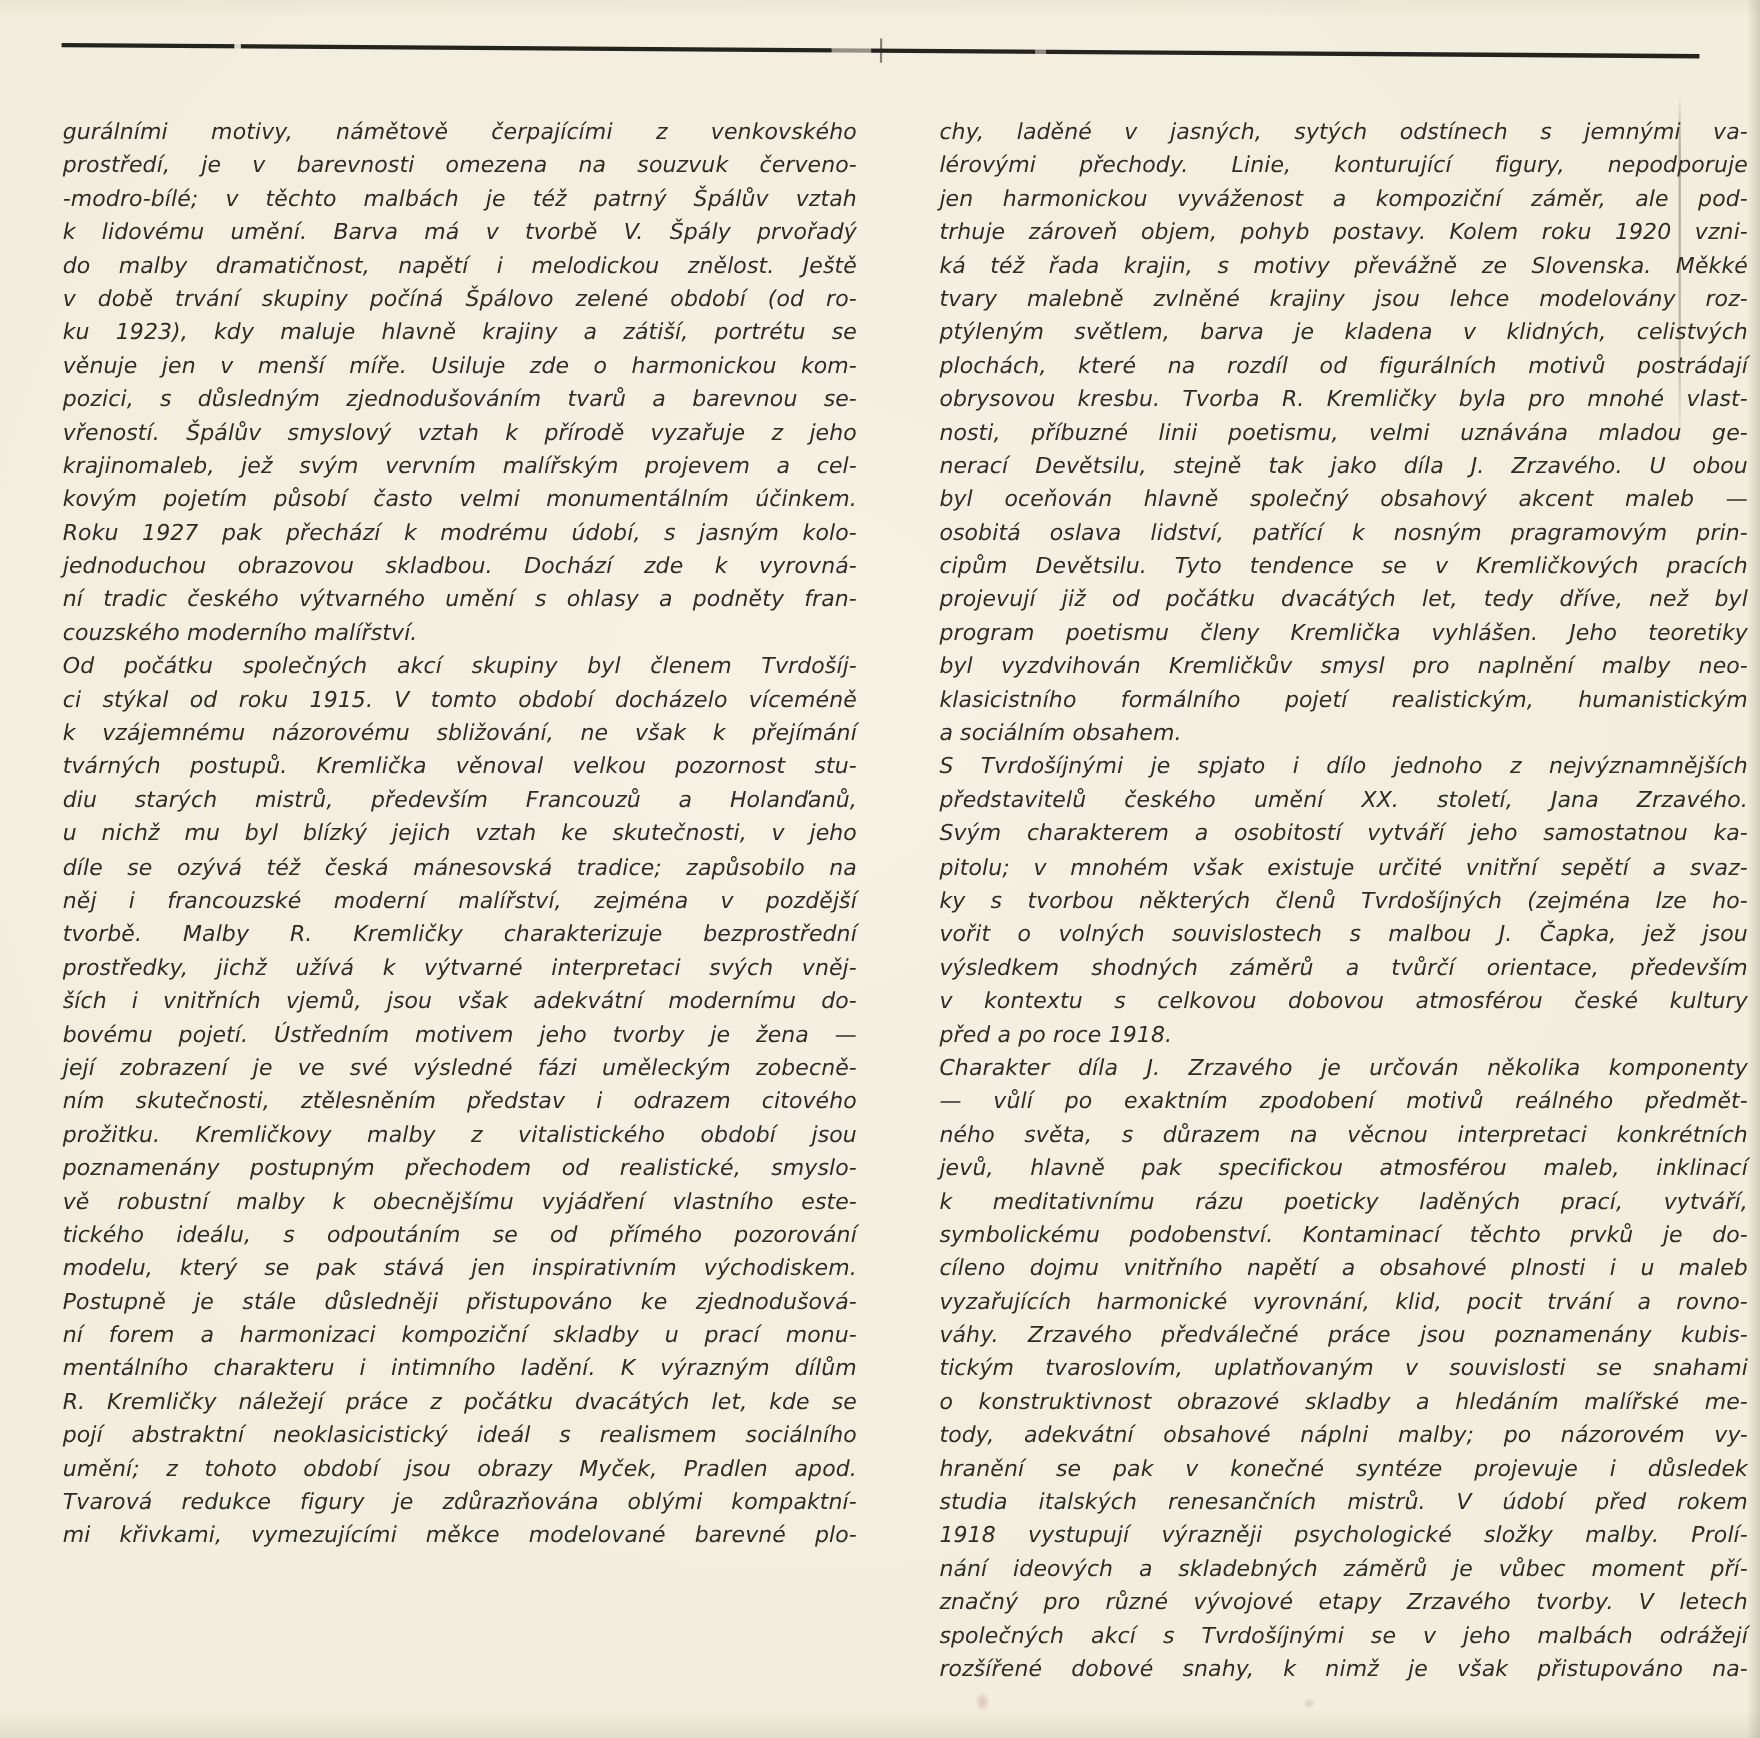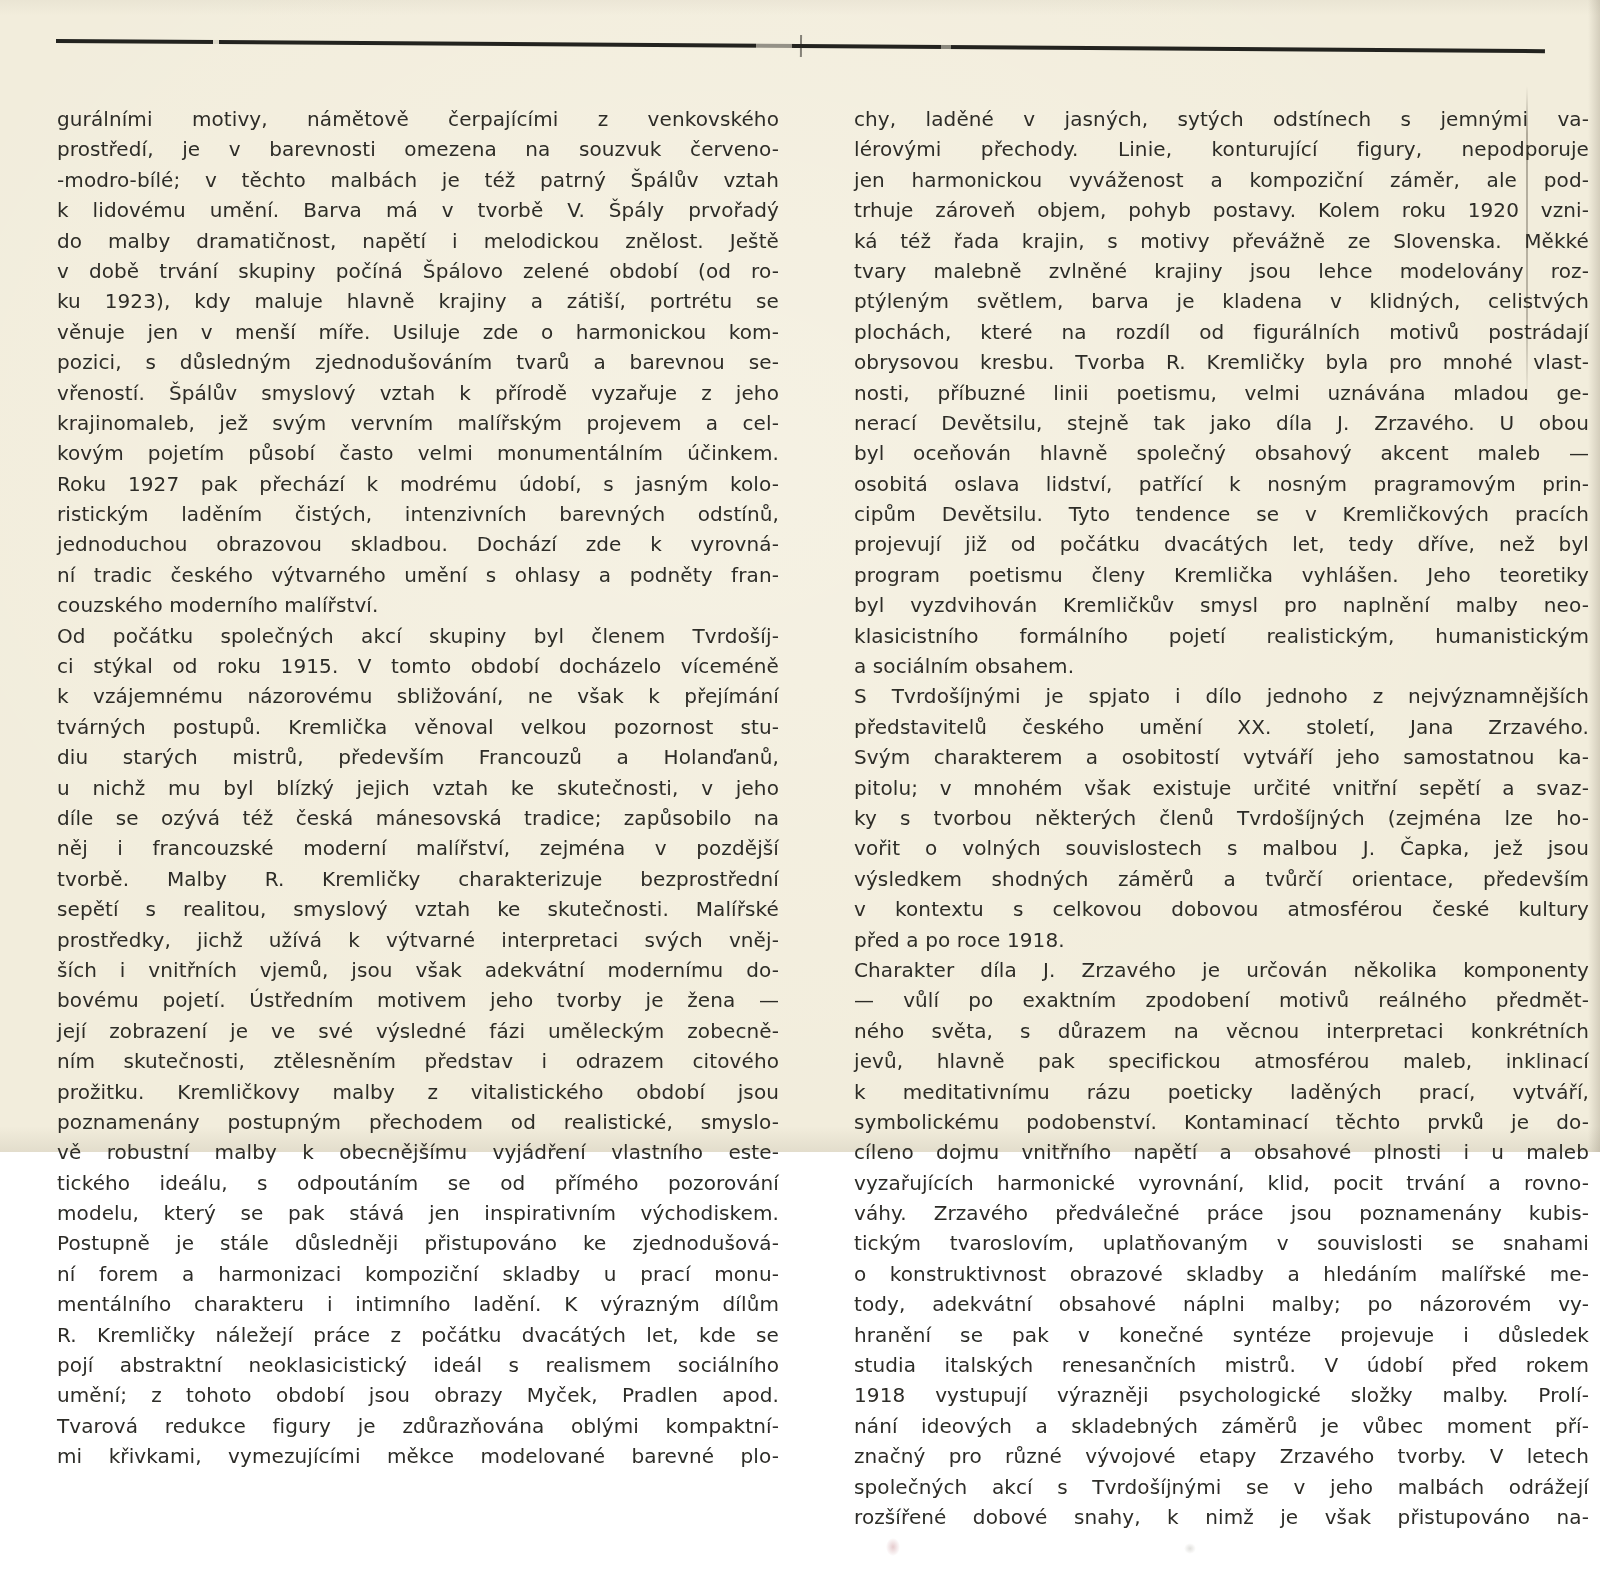--- a/index.html
+++ b/index.html
@@ -9,28 +9,29 @@
   }
   body {
     width: 1600px;
     height: 1580px;
     overflow: hidden;
     font-family: "DejaVu Sans", "Liberation Sans", sans-serif;
   }
   .page {
     position: relative;
     width: 1600px;
-    height: 1152px;
+    height: 1580px;
     color: #2d2c27;
     background:
       linear-gradient(to left,  rgba(88,78,58,0.20), rgba(88,78,58,0) 12px),
       linear-gradient(to top,   rgba(88,78,58,0.10), rgba(88,78,58,0) 26px),
       linear-gradient(to bottom,rgba(88,78,58,0.05), rgba(88,78,58,0) 16px),
       radial-gradient(ellipse at 45% 40%, rgba(255,255,250,0.25), rgba(0,0,0,0) 70%),
       #f2eddc;
+    font-style: italic;
   }
 
   
   .top-rule {
     position: absolute;
     left: 56px;
     top: 39px;
     width: 1489px;
     height: 4px;
     background: #23231f;
@@ -122,34 +123,32 @@
       <div class="line">k lidovému umění. Barva má v tvorbě V. Špály prvořadý</div>
       <div class="line">do malby dramatičnost, napětí i melodickou znělost. Ještě</div>
       <div class="line">v době trvání skupiny počíná Špálovo zelené období (od ro-</div>
       <div class="line">ku 1923), kdy maluje hlavně krajiny a zátiší, portrétu se</div>
       <div class="line">věnuje jen v menší míře. Usiluje zde o harmonickou kom-</div>
       <div class="line">pozici, s důsledným zjednodušováním tvarů a barevnou se-</div>
       <div class="line">vřeností. Špálův smyslový vztah k přírodě vyzařuje z jeho</div>
       <div class="line">krajinomaleb, jež svým vervním malířským projevem a cel-</div>
       <div class="line">kovým pojetím působí často velmi monumentálním účinkem.</div>
       <div class="line">Roku 1927 pak přechází k modrému údobí, s jasným kolo-</div>
-      <div class="line">ristickým laděním čistých, intenzivních barevných odstínů,</div>
       <div class="line">jednoduchou obrazovou skladbou. Dochází zde k vyrovná-</div>
       <div class="line">ní tradic českého výtvarného umění s ohlasy a podněty fran-</div>
       <div class="line para-end">couzského moderního malířství.</div>
       <div class="line">Od počátku společných akcí skupiny byl členem Tvrdošíj-</div>
       <div class="line">ci stýkal od roku 1915. V tomto období docházelo víceméně</div>
       <div class="line">k vzájemnému názorovému sbližování, ne však k přejímání</div>
       <div class="line">tvárných postupů. Kremlička věnoval velkou pozornost stu-</div>
       <div class="line">diu starých mistrů, především Francouzů a Holanďanů,</div>
       <div class="line">u nichž mu byl blízký jejich vztah ke skutečnosti, v jeho</div>
       <div class="line">díle se ozývá též česká mánesovská tradice; zapůsobilo na</div>
       <div class="line">něj i francouzské moderní malířství, zejména v pozdější</div>
       <div class="line">tvorbě. Malby R. Kremličky charakterizuje bezprostřední</div>
-      <div class="line">sepětí s realitou, smyslový vztah ke skutečnosti. Malířské</div>
       <div class="line">prostředky, jichž užívá k výtvarné interpretaci svých vněj-</div>
       <div class="line">ších i vnitřních vjemů, jsou však adekvátní modernímu do-</div>
       <div class="line">bovému pojetí. Ústředním motivem jeho tvorby je žena —</div>
       <div class="line">její zobrazení je ve své výsledné fázi uměleckým zobecně-</div>
       <div class="line">ním skutečnosti, ztělesněním představ i odrazem citového</div>
       <div class="line">prožitku. Kremličkovy malby z vitalistického období jsou</div>
       <div class="line">poznamenány postupným přechodem od realistické, smyslo-</div>
       <div class="line">vě robustní malby k obecnějšímu vyjádření vlastního este-</div>
       <div class="line">tického ideálu, s odpoutáním se od přímého pozorování</div>
       <div class="line">modelu, který se pak stává jen inspirativním východiskem.</div>

